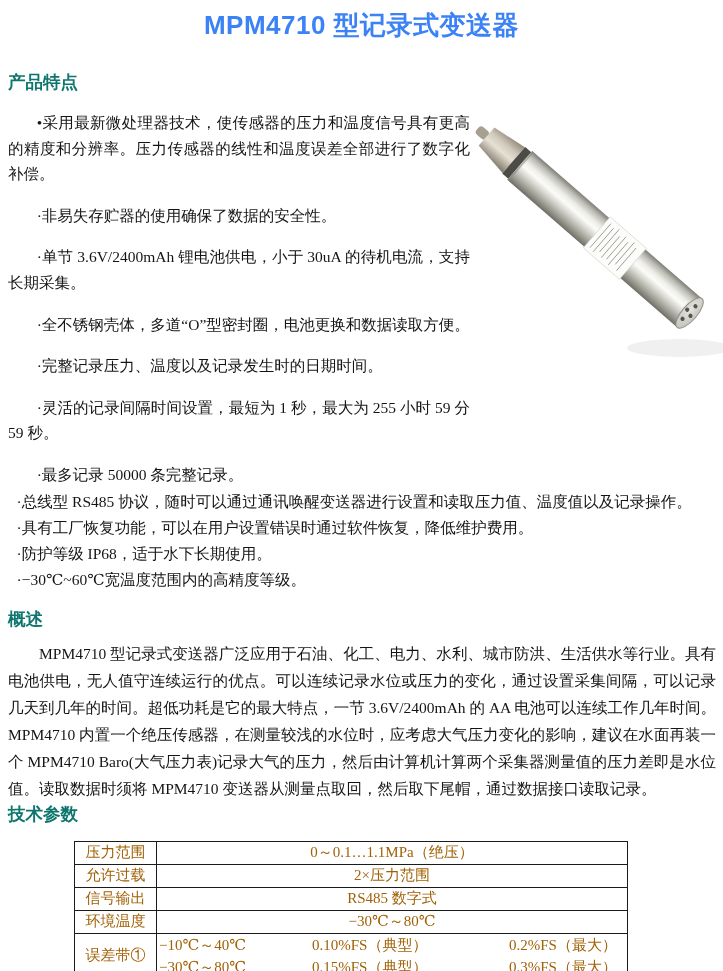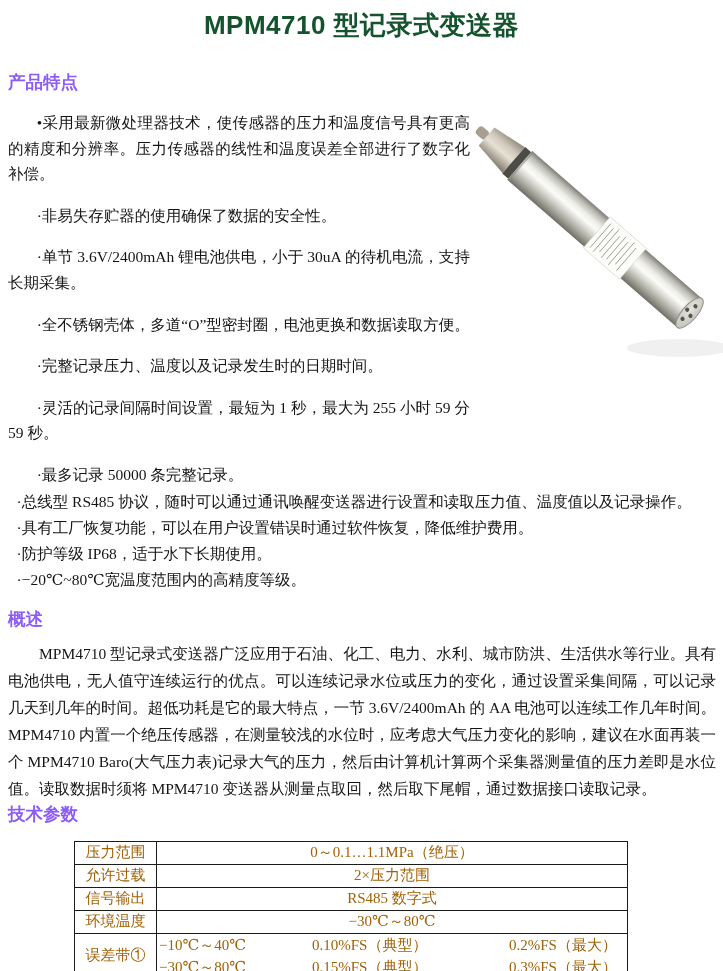--- a/index.html
+++ b/index.html
@@ -8,27 +8,27 @@
     width: 723px; height: 971px;
     position: relative; overflow: hidden;
     font-family: "Liberation Serif", "DejaVu Serif", serif;
     color: #141414;
   }
   .page { position: relative; width: 723px; height: 971px; padding: 6px 8px 0 8px; }
 
   .doc-title {
     font-family: "Liberation Sans", "DejaVu Sans", sans-serif;
     font-weight: 700; font-size: 26px; text-align: center;
-    letter-spacing: 0.5px; color: #14532d;
+    letter-spacing: 0.5px; color: #3b82f6;
     margin-top: 2px;
   }
 
   .sec-heading {
     font-family: "Liberation Sans", "DejaVu Sans", sans-serif;
-    font-weight: 700; font-size: 17.5px; color: #8b5cf6;
+    font-weight: 700; font-size: 17.5px; color: #0f766e;
   }
   #features-heading { margin-top: 27px; }
   #overview-heading { margin-top: 13px; }
   #specs-heading   { margin-top: 0; }
 
   .features-narrow {
     width: 462px; margin-top: 11px;
     font-size: 15.5px; line-height: 25.6px;
     text-align: justify;
   }
@@ -92,21 +92,21 @@
     <p>·全不锈钢壳体，多道“O”型密封圈，电池更换和数据读取方便。</p>
     <p>·完整记录压力、温度以及记录发生时的日期时间。</p>
     <p>·灵活的记录间隔时间设置，最短为 1 秒，最大为 255 小时 59 分 59 秒。</p>
     <p>·最多记录 50000 条完整记录。</p>
   </div>
 
   <div class="features-wide">
     <p>·总线型 RS485 协议，随时可以通过通讯唤醒变送器进行设置和读取压力值、温度值以及记录操作。</p>
     <p>·具有工厂恢复功能，可以在用户设置错误时通过软件恢复，降低维护费用。</p>
     <p>·防护等级 IP68，适于水下长期使用。</p>
-    <p>·−20℃~80℃宽温度范围内的高精度等级。</p>
+    <p>·−30℃~60℃宽温度范围内的高精度等级。</p>
   </div>
 
   <h2 class="sec-heading" id="overview-heading">概述</h2>
 
   <p class="overview-text">MPM4710 型记录式变送器广泛应用于石油、化工、电力、水利、城市防洪、生活供水等行业。具有电池供电，无人值守连续运行的优点。可以连续记录水位或压力的变化，通过设置采集间隔，可以记录几天到几年的时间。超低功耗是它的最大特点，一节 3.6V/2400mAh 的 AA 电池可以连续工作几年时间。MPM4710 内置一个绝压传感器，在测量较浅的水位时，应考虑大气压力变化的影响，建议在水面再装一个 MPM4710 Baro(大气压力表)记录大气的压力，然后由计算机计算两个采集器测量值的压力差即是水位值。读取数据时须将 MPM4710 变送器从测量点取回，然后取下尾帽，通过数据接口读取记录。</p>
 
   <h2 class="sec-heading" id="specs-heading">技术参数</h2>
 
   <table class="specs-table">
     <tbody>

